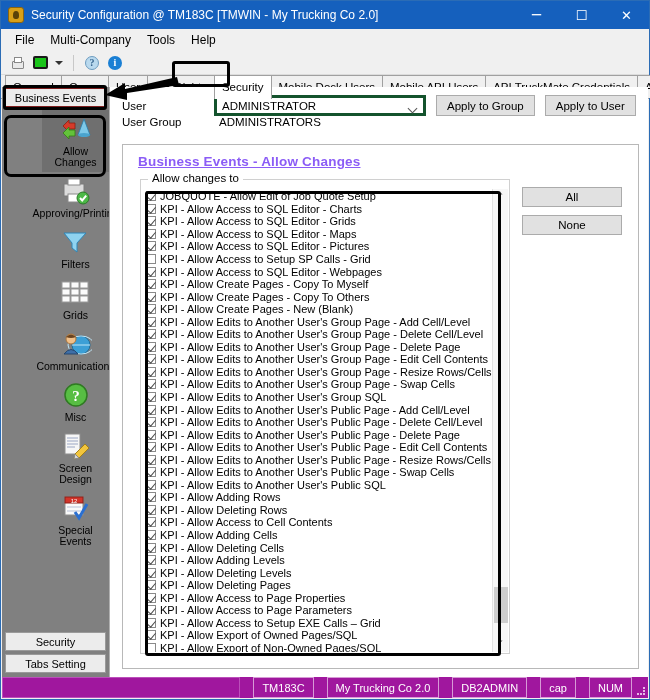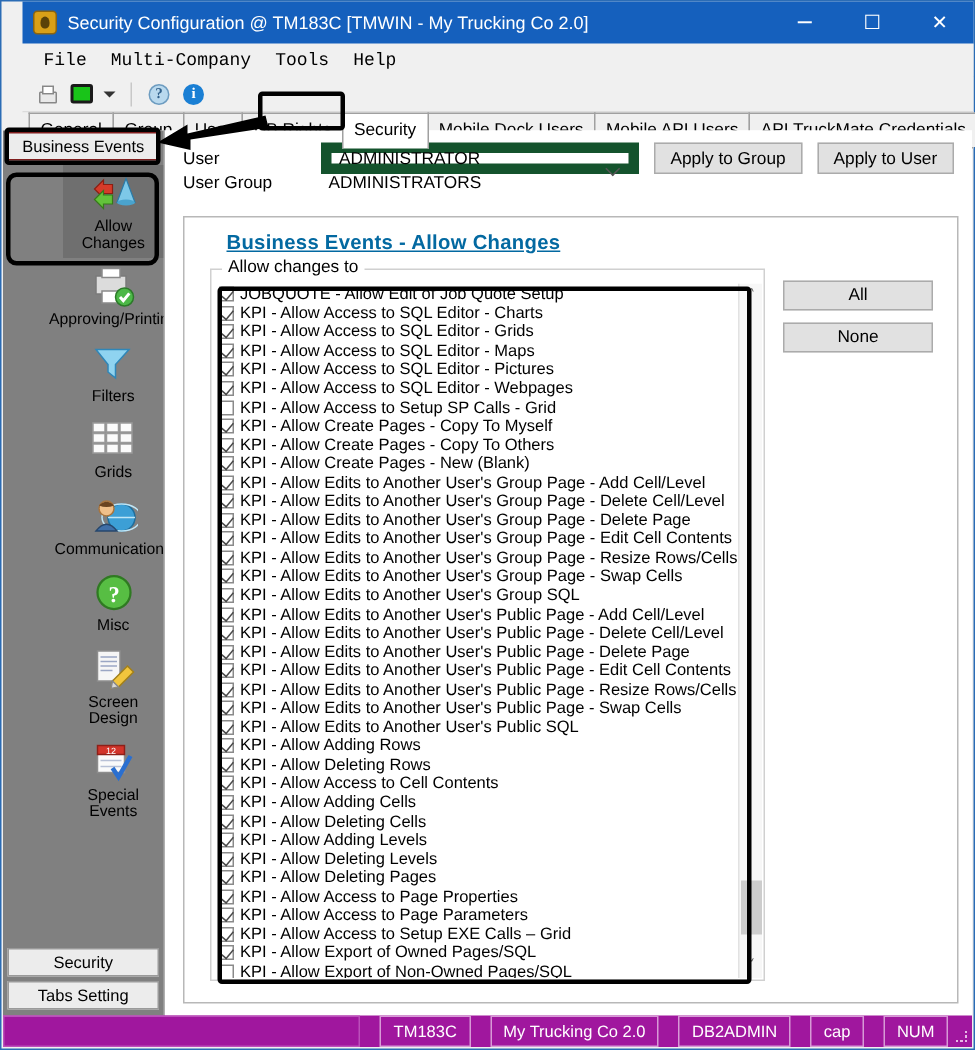--- a/index.html
+++ b/index.html
@@ -8,21 +8,20 @@
     width: 650px; height: 700px;
     overflow: hidden;
     font-family: "Liberation Sans", sans-serif;
     background: #ffffff;
   }
   #app {
     position: relative;
     width: 650px; height: 700px;
     background: #f0f0f0;
     border: 1px solid #2b6cb5;
-    padding-left: 14px;
   }
 
   
   .titlebar {
     height: 28px;
     background: #1560bd;
     display: flex;
     align-items: center;
     color: #ffffff;
     font-size: 12px;
@@ -60,21 +59,21 @@
   
   .menubar {
     height: 22px;
     background: #f0f0f0;
     display: flex;
     align-items: center;
     font-size: 12px;
     color: #000;
     padding-left: 6px;
   }
-  .menubar span { padding: 2px 8px; cursor: default; font-family: Liberation Mono, monospace; }
+  .menubar span { padding: 2px 8px; cursor: default; }
 
   
   .toolbar {
     height: 24px;
     background: #f0f0f0;
     display: flex;
     align-items: center;
     padding-left: 6px;
     border-bottom: 1px solid #dcdcdc;
     gap: 3px;
@@ -234,21 +233,21 @@
     position: relative;
     padding: 0;
   }
   .userrow {
     display: flex; align-items: center;
     margin: 8px 0 0 12px; font-size: 11.5px; color: #000;
   }
   .userrow .lbl { width: 92px; }
   .combo {
     width: 212px; height: 21px;
-    border: 7px solid #14532d; background: #fff;
+    border: 3px solid #14532d; background: #fff;
     display: flex; align-items: center;
     padding-left: 5px; font-size: 11.5px;
     position: relative;
   }
   .combo .chev {
     position: absolute; right: 7px; top: 7px;
     width: 7px; height: 7px;
     border-right: 1.5px solid #555; border-bottom: 1.5px solid #555;
     transform: rotate(45deg);
   }
@@ -266,22 +265,22 @@
   .grouprow .lbl { width: 92px; }
   .grouprow .val { padding-left: 5px; }
 
   .panel {
     position: absolute;
     left: 12px; top: 57px; right: 9px; bottom: 8px;
     border: 1px solid #b8b8b8;
     background: #ffffff;
   }
   .panel-title {
-    font-size: 13.5px; font-weight: bold; color: #0369a1;
-    text-decoration: underline; margin: 9px 0 0 28px;
+    font-size: 13.5px; font-weight: bold; color: #8b5cf6;
+    text-decoration: underline; margin: 9px 0 0 15px;
     letter-spacing: 0.2px;
   }
   .groupbox {
     position: absolute;
     left: 17px; top: 34px; right: 128px; bottom: 14px;
     border: 1px solid #d0d0d0;
   }
   .groupbox-legend {
     position: absolute; top: -8px; left: 7px;
     background: #fff; padding: 0 4px;
@@ -595,26 +594,26 @@
                 </div>
                 <div class="li">
                   <span class="cb checked"></span>
                   <span>KPI - Allow Access to SQL Editor - Maps</span>
                 </div>
                 <div class="li">
                   <span class="cb checked"></span>
                   <span>KPI - Allow Access to SQL Editor - Pictures</span>
                 </div>
                 <div class="li">
-                  <span class="cb checked"></span>
-                  <span>KPI - Allow Access to SQL Editor - Webpages</span>
-                </div>
-                <div class="li">
                   <span class="cb"></span>
                   <span>KPI - Allow Access to Setup SP Calls - Grid</span>
+                </div>
+                <div class="li">
+                  <span class="cb checked"></span>
+                  <span>KPI - Allow Access to SQL Editor - Webpages</span>
                 </div>
                 <div class="li">
                   <span class="cb checked"></span>
                   <span>KPI - Allow Create Pages - Copy To Myself</span>
                 </div>
                 <div class="li">
                   <span class="cb checked"></span>
                   <span>KPI - Allow Create Pages - Copy To Others</span>
                 </div>
                 <div class="li">

